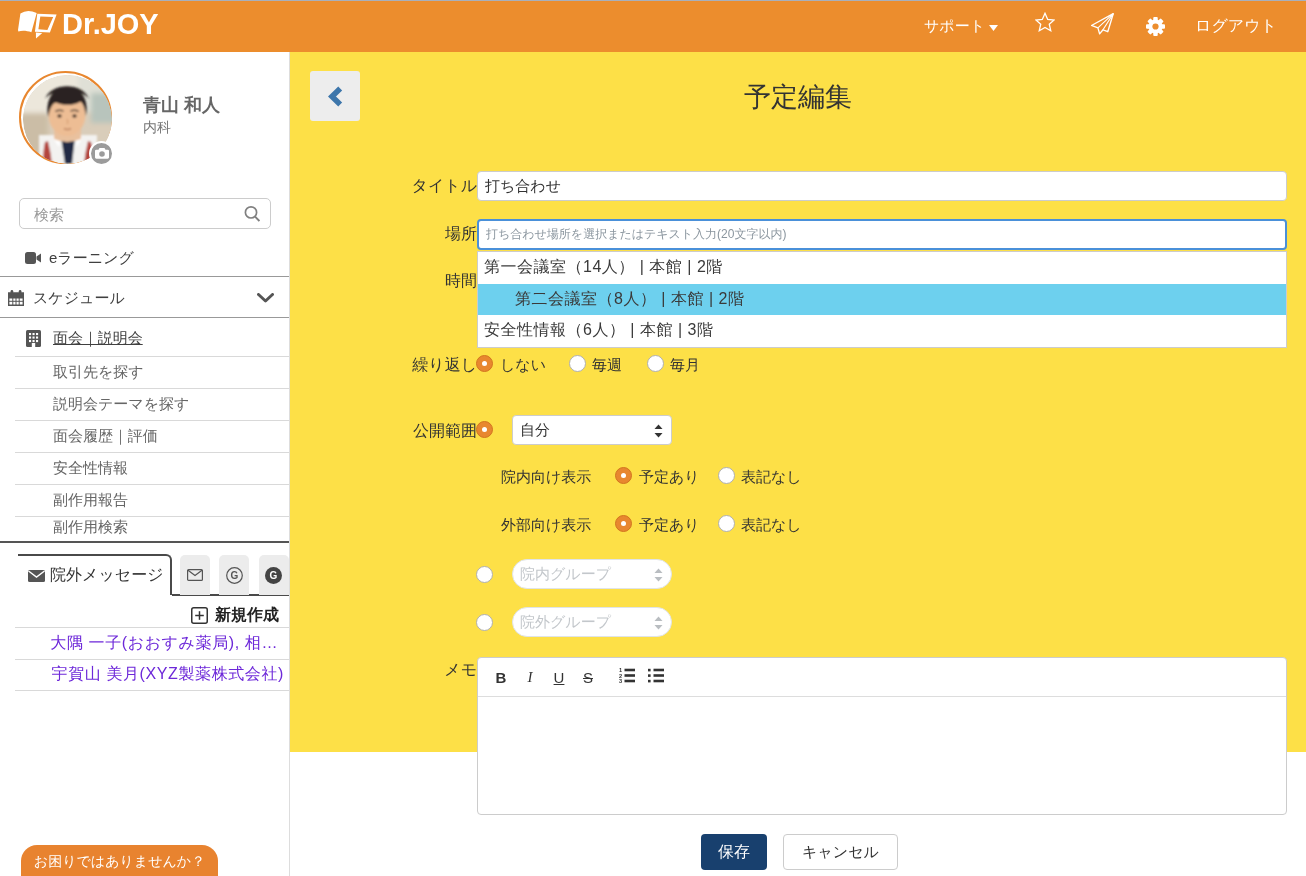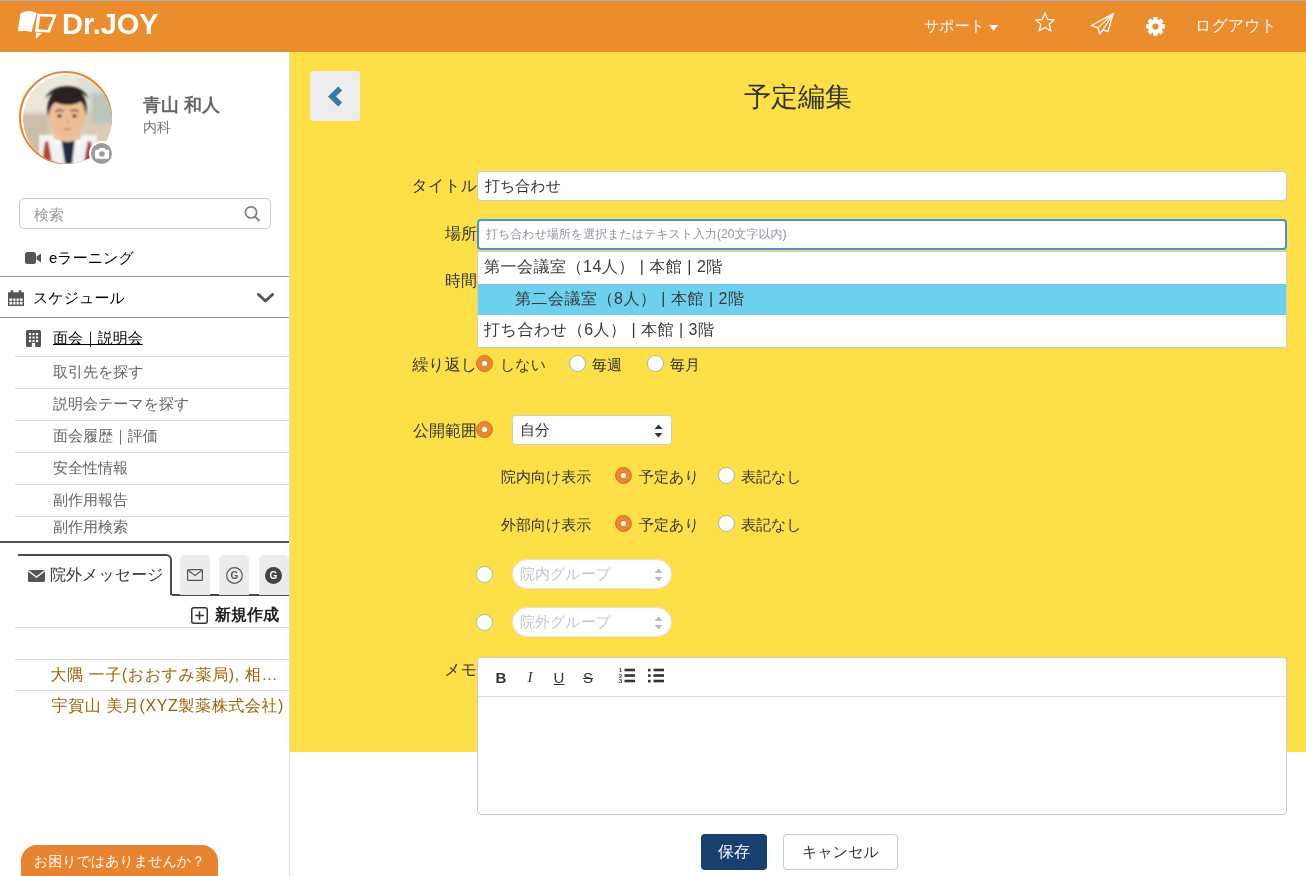--- a/index.html
+++ b/index.html
@@ -19,31 +19,31 @@
 #sidebar { position:absolute; left:0; top:52px; width:290px; height:824px; background:#fff; border-right:1px solid #ddd; }
 #avatar { position:absolute; left:19px; top:19px; width:93px; height:93px; border-radius:50%; border:2px solid #e8872f; background:#fff; }
 #avatar svg { position:absolute; left:2px; top:2px; border-radius:50%; }
 #cambadge { position:absolute; left:89px; top:89px; width:25px; height:25px; border-radius:50%; background:#9b9b9b; border:2px solid #fff; display:flex; align-items:center; justify-content:center; }
 #pname { position:absolute; left:143px; top:41px; font-size:18px; font-weight:bold; color:#666; }
 #pdept { position:absolute; left:143px; top:67px; font-size:14px; color:#777; }
 #searchbox { position:absolute; left:19px; top:134px; width:252px; height:31px; border:1px solid #ccc; border-radius:5px; background:#fff;margin-top:12px; }
 #searchbox .ph { position:absolute; left:14px; top:7px; font-size:15px; color:#999; }
 #searchbox svg { position:absolute; right:10px; top:6px; }
 
-.mrow { position:absolute; left:0; width:290px; display:flex; align-items:center; color:#000000; font-size:15px; }
+.mrow { position:absolute; left:0; width:290px; display:flex; align-items:center; color:#404040; font-size:15px; }
 .sep-d { position:absolute; left:0; width:289px; height:0; border-top:1px solid #999; }
 .sep-l { position:absolute; left:15px; width:274px; height:0; border-top:1px solid #d9d9d9; }
 .sub { padding-left:53px; color:#666; }
 
 
 #tabline2 { position:absolute; left:172px; top:542px; width:117px; height:2px; background:#4a4a4a; }
 #tab-main { position:absolute; left:18px; top:502px; width:154px; height:41px; background:#fff; border-top:2px solid #4a4a4a; border-right:2px solid #4a4a4a; border-radius:0 6px 0 0; display:flex; align-items:center; color:#333; font-size:16px; }
 .tab-s { position:absolute; top:503px; width:30px; height:40px; background:#ececec; border-radius:5px 5px 0 0; display:flex; align-items:center; justify-content:center; }
 #newmsg { position:absolute; left:191px; top:553px; display:flex; align-items:center; color:#222; font-size:16px; font-weight:bold; }
-.msgrow { position:absolute; left:0; width:289px; height:31px; display:flex; align-items:center; justify-content:flex-end; color:#a16207; font-size:16px; letter-spacing:0.6px;margin-top:32px; }
+.msgrow { position:absolute; left:0; width:289px; height:31px; display:flex; align-items:center; justify-content:flex-end; color:#6d28d9; font-size:16px; letter-spacing:0.6px; }
 #helpbtn { position:absolute; left:21px; top:793px; width:197px; height:46px; background:#e8832f; border-radius:16px; color:#fff; font-size:14px; text-align:center; line-height:33px; }
 
 
 #main { position:absolute; left:290px; top:52px; width:1016px; height:700px; background:#fde047; }
 #backbtn { position:absolute; left:20px; top:19px; width:50px; height:50px; background:#ededed; border-radius:3px; display:flex; align-items:center; justify-content:center; }
 #ptitle { position:absolute; left:0; top:27px; width:1016px; text-align:center; font-size:27px; color:#333; }
 
 .flabel { position:absolute; left:16px; width:171px; text-align:right; font-size:16px; color:#333; }
 .inp { position:absolute; left:187px; width:810px; height:30px; border:1px solid #ccc; border-radius:4px; background:#fff; font-size:15px; color:#333; padding:0 7px; display:flex; align-items:center; }
 #inp-place { border:2px solid #4a90d9; height:31px; }
@@ -295,21 +295,21 @@
 
     <div class="flabel" style="top:172px;">場所</div>
     <div class="inp" id="inp-place" style="top:167px;">
         <span>打ち合わせ場所を選択またはテキスト入力(20文字以内)</span>
       </div>
 
     <div class="flabel" style="top:219px;">時間</div>
     <div id="dropdown">
       <div class="opt">第一会議室（14人） | 本館 | 2階</div>
       <div class="opt hl">第二会議室（8人） | 本館 | 2階</div>
-      <div class="opt">打ち合わせ（6人） | 本館 | 3階</div>
+      <div class="opt">安全性情報（6人） | 本館 | 3階</div>
     </div>
 
     <div class="flabel" style="top:303px;">繰り返し</div>
     <div class="radio on" style="left:186px; top:303px;"></div>
     <div class="rlabel" style="left:210px; top:304px;">しない</div>
     <div class="radio" style="left:279px; top:303px;"></div>
     <div class="rlabel" style="left:302px; top:304px;">毎週</div>
     <div class="radio" style="left:357px; top:303px;"></div>
     <div class="rlabel" style="left:380px; top:304px;">毎月</div>
 

